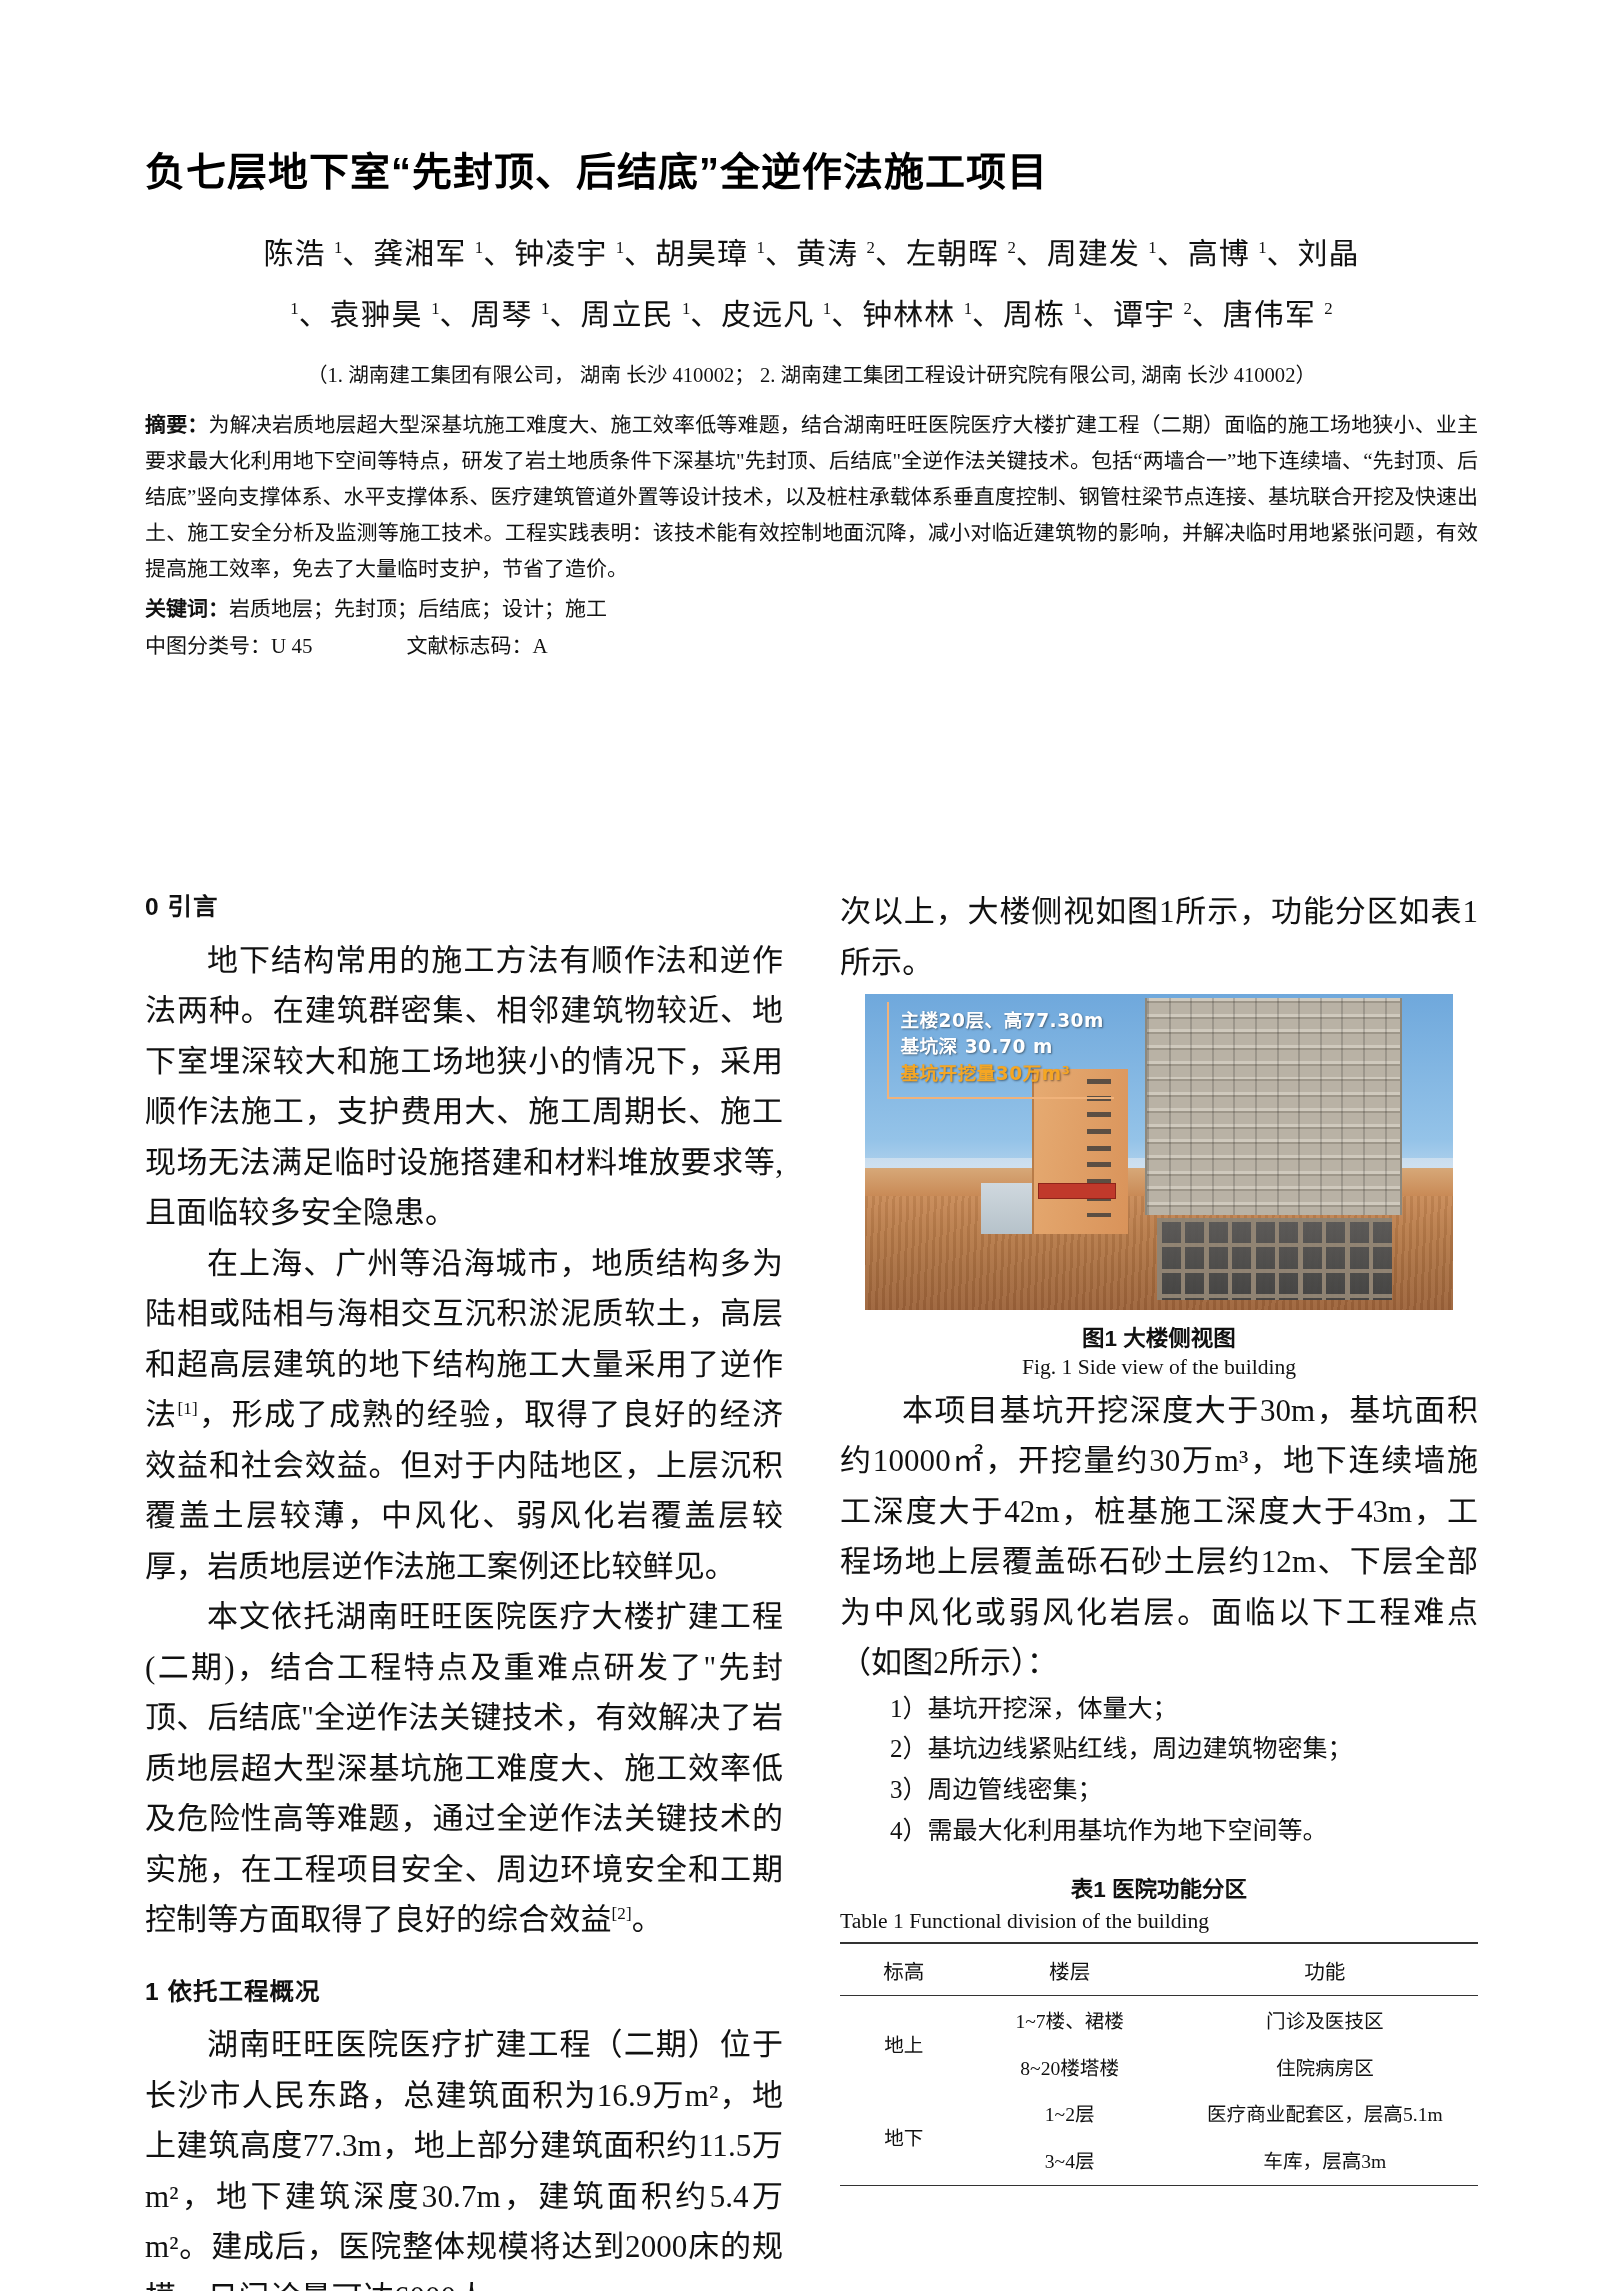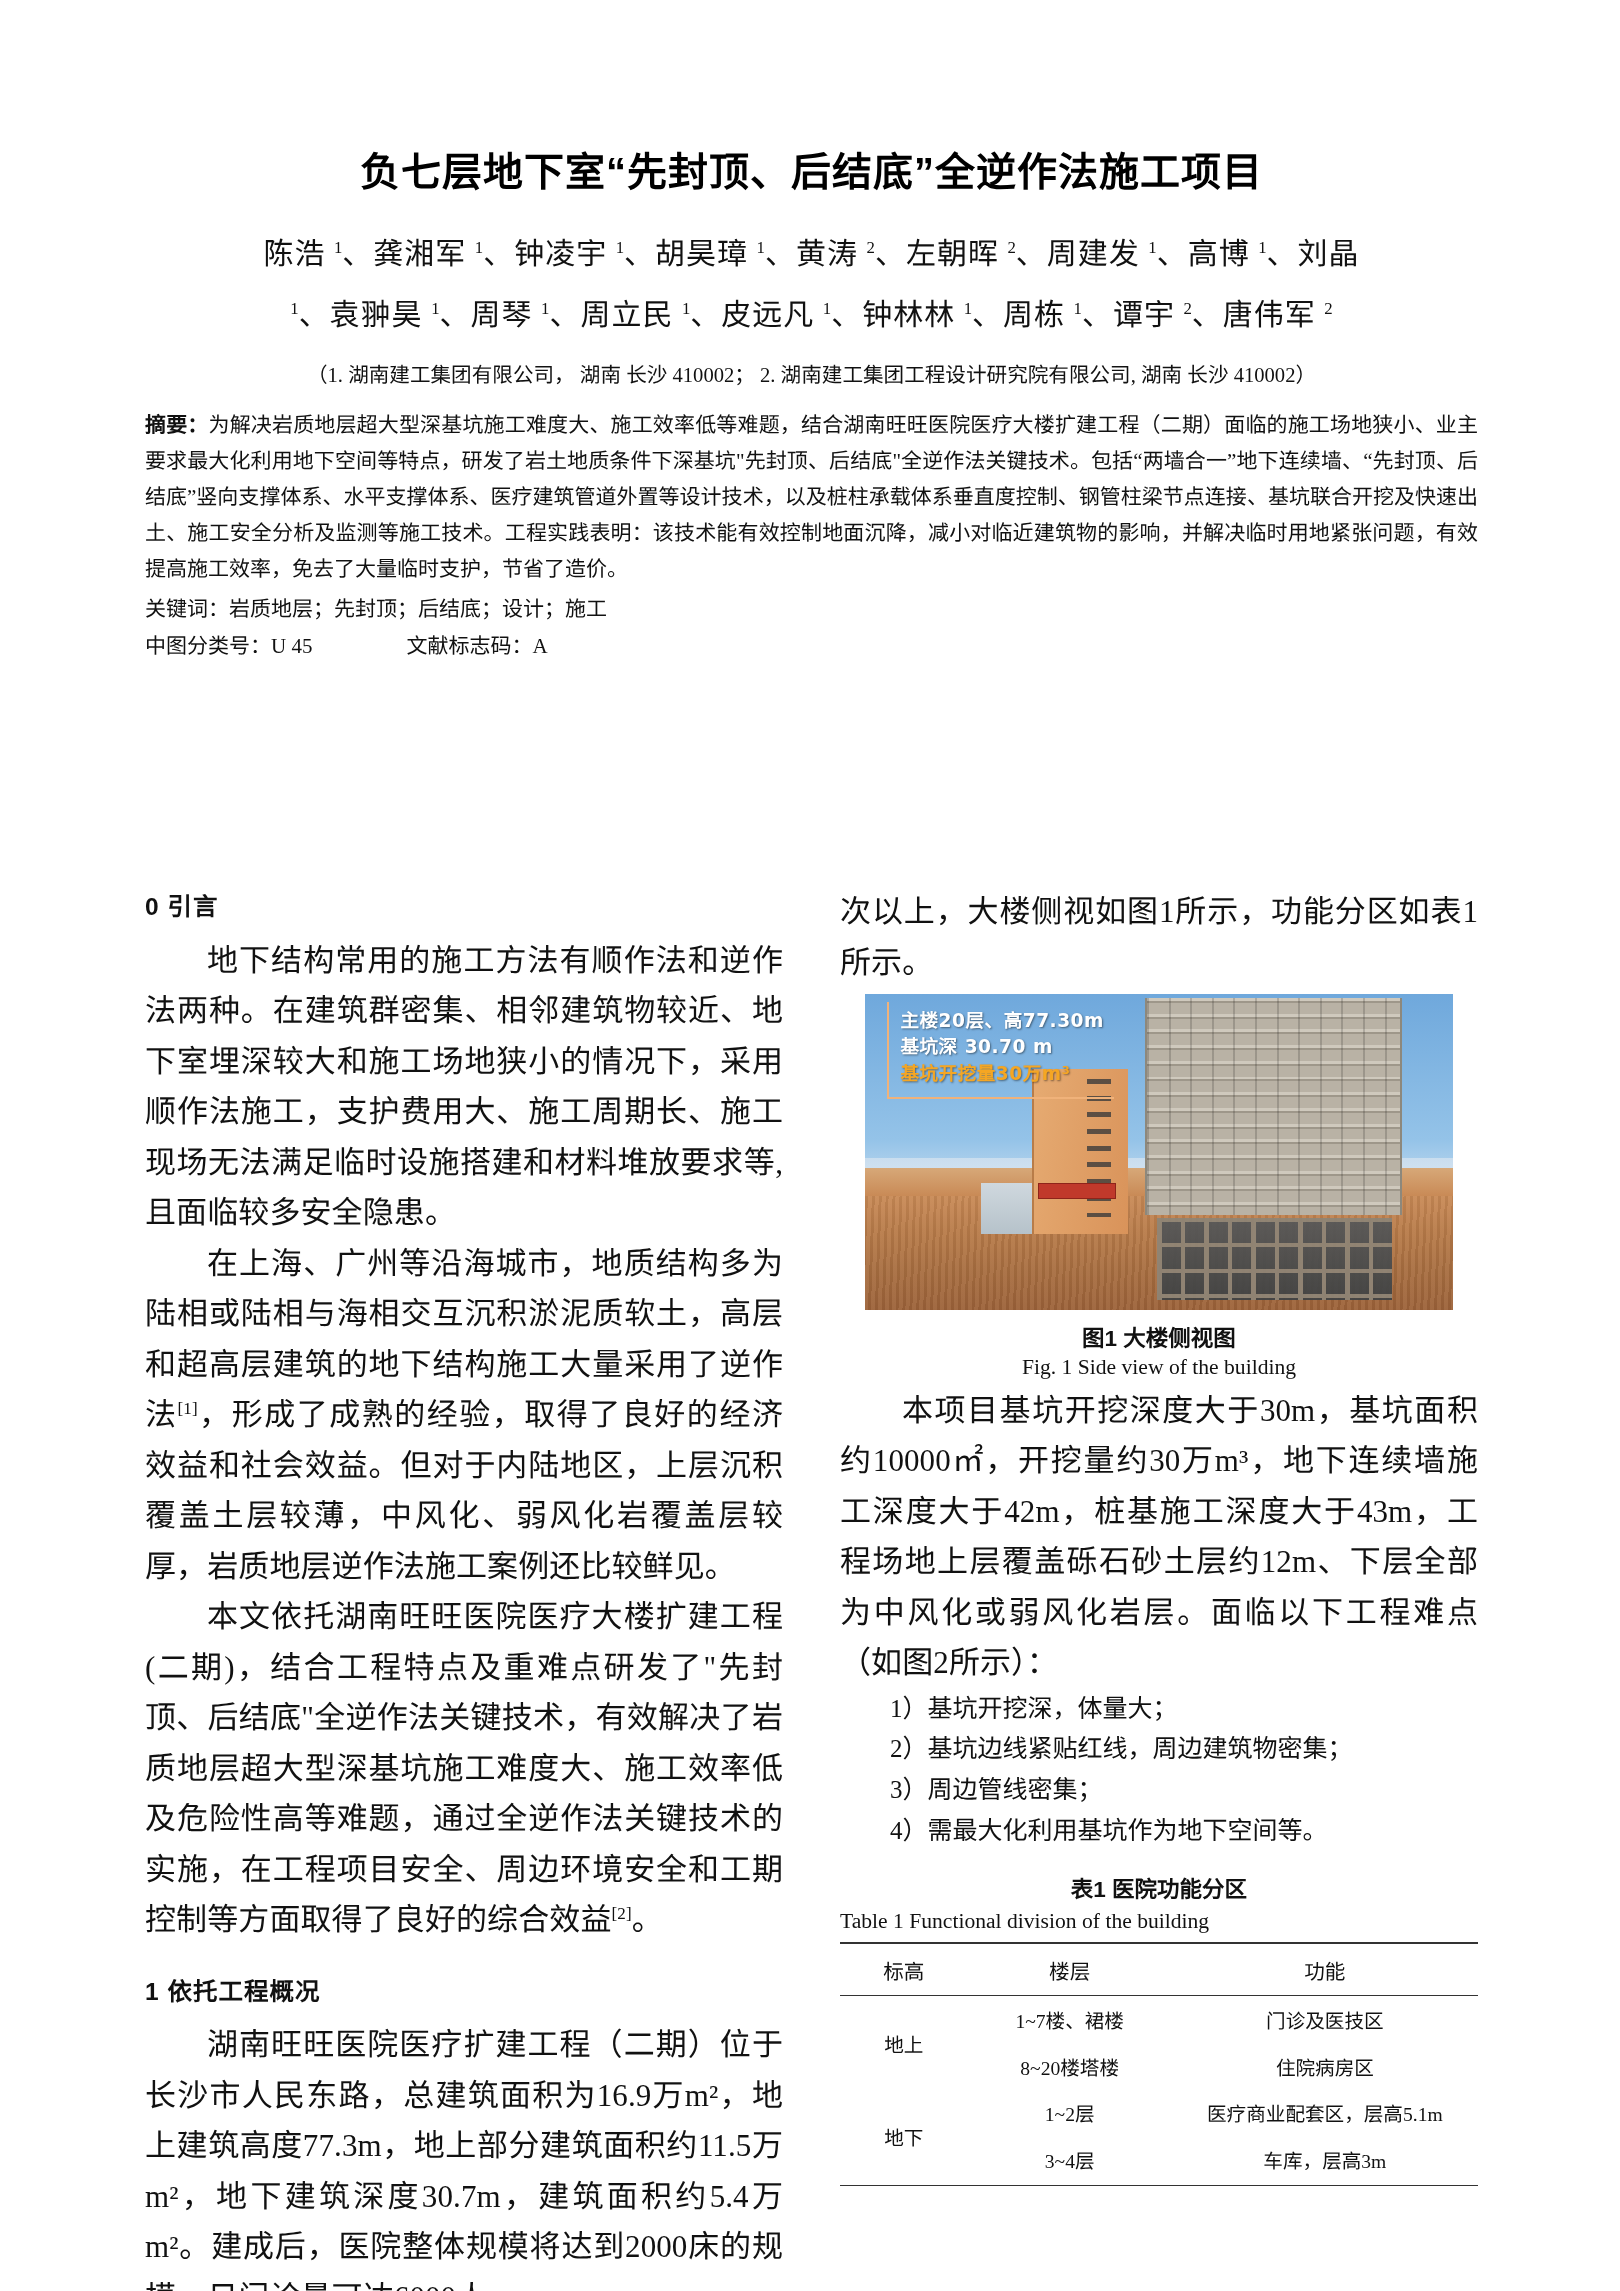--- a/index.html
+++ b/index.html
@@ -27,21 +27,21 @@
     top: 147px;
     width: 1333px;
   }
 
   
   .doc-title {
     font-family: "Liberation Sans", "DejaVu Sans", sans-serif;
     font-weight: bold;
     font-size: 40px;
     line-height: 1.25;
-    text-align: center;
+    text-align: left;
     letter-spacing: 1px;
     margin: 0 0 25.5px 0;
     color: #000;
   }
 
   
   .authors {
     font-size: 30px;
     line-height: 2.05;
     text-align: justify;
@@ -75,21 +75,21 @@
     font-family: "Liberation Sans", "DejaVu Sans", sans-serif;
     font-weight: bold;
   }
   .kv-line {
     font-size: 21px;
     line-height: 1.72;
     margin: 0;
   }
   .kv-line .lead {
     font-family: "Liberation Sans", "DejaVu Sans", sans-serif;
-    font-weight: normal;
+    font-weight: bold;
   }
   .clsline {
     display: flex;
     gap: 94px;
     font-size: 21px;
     line-height: 1.72;
   }
   .clsline .lead {
     font-family: "Liberation Sans", "DejaVu Sans", sans-serif;
     font-weight: normal;

